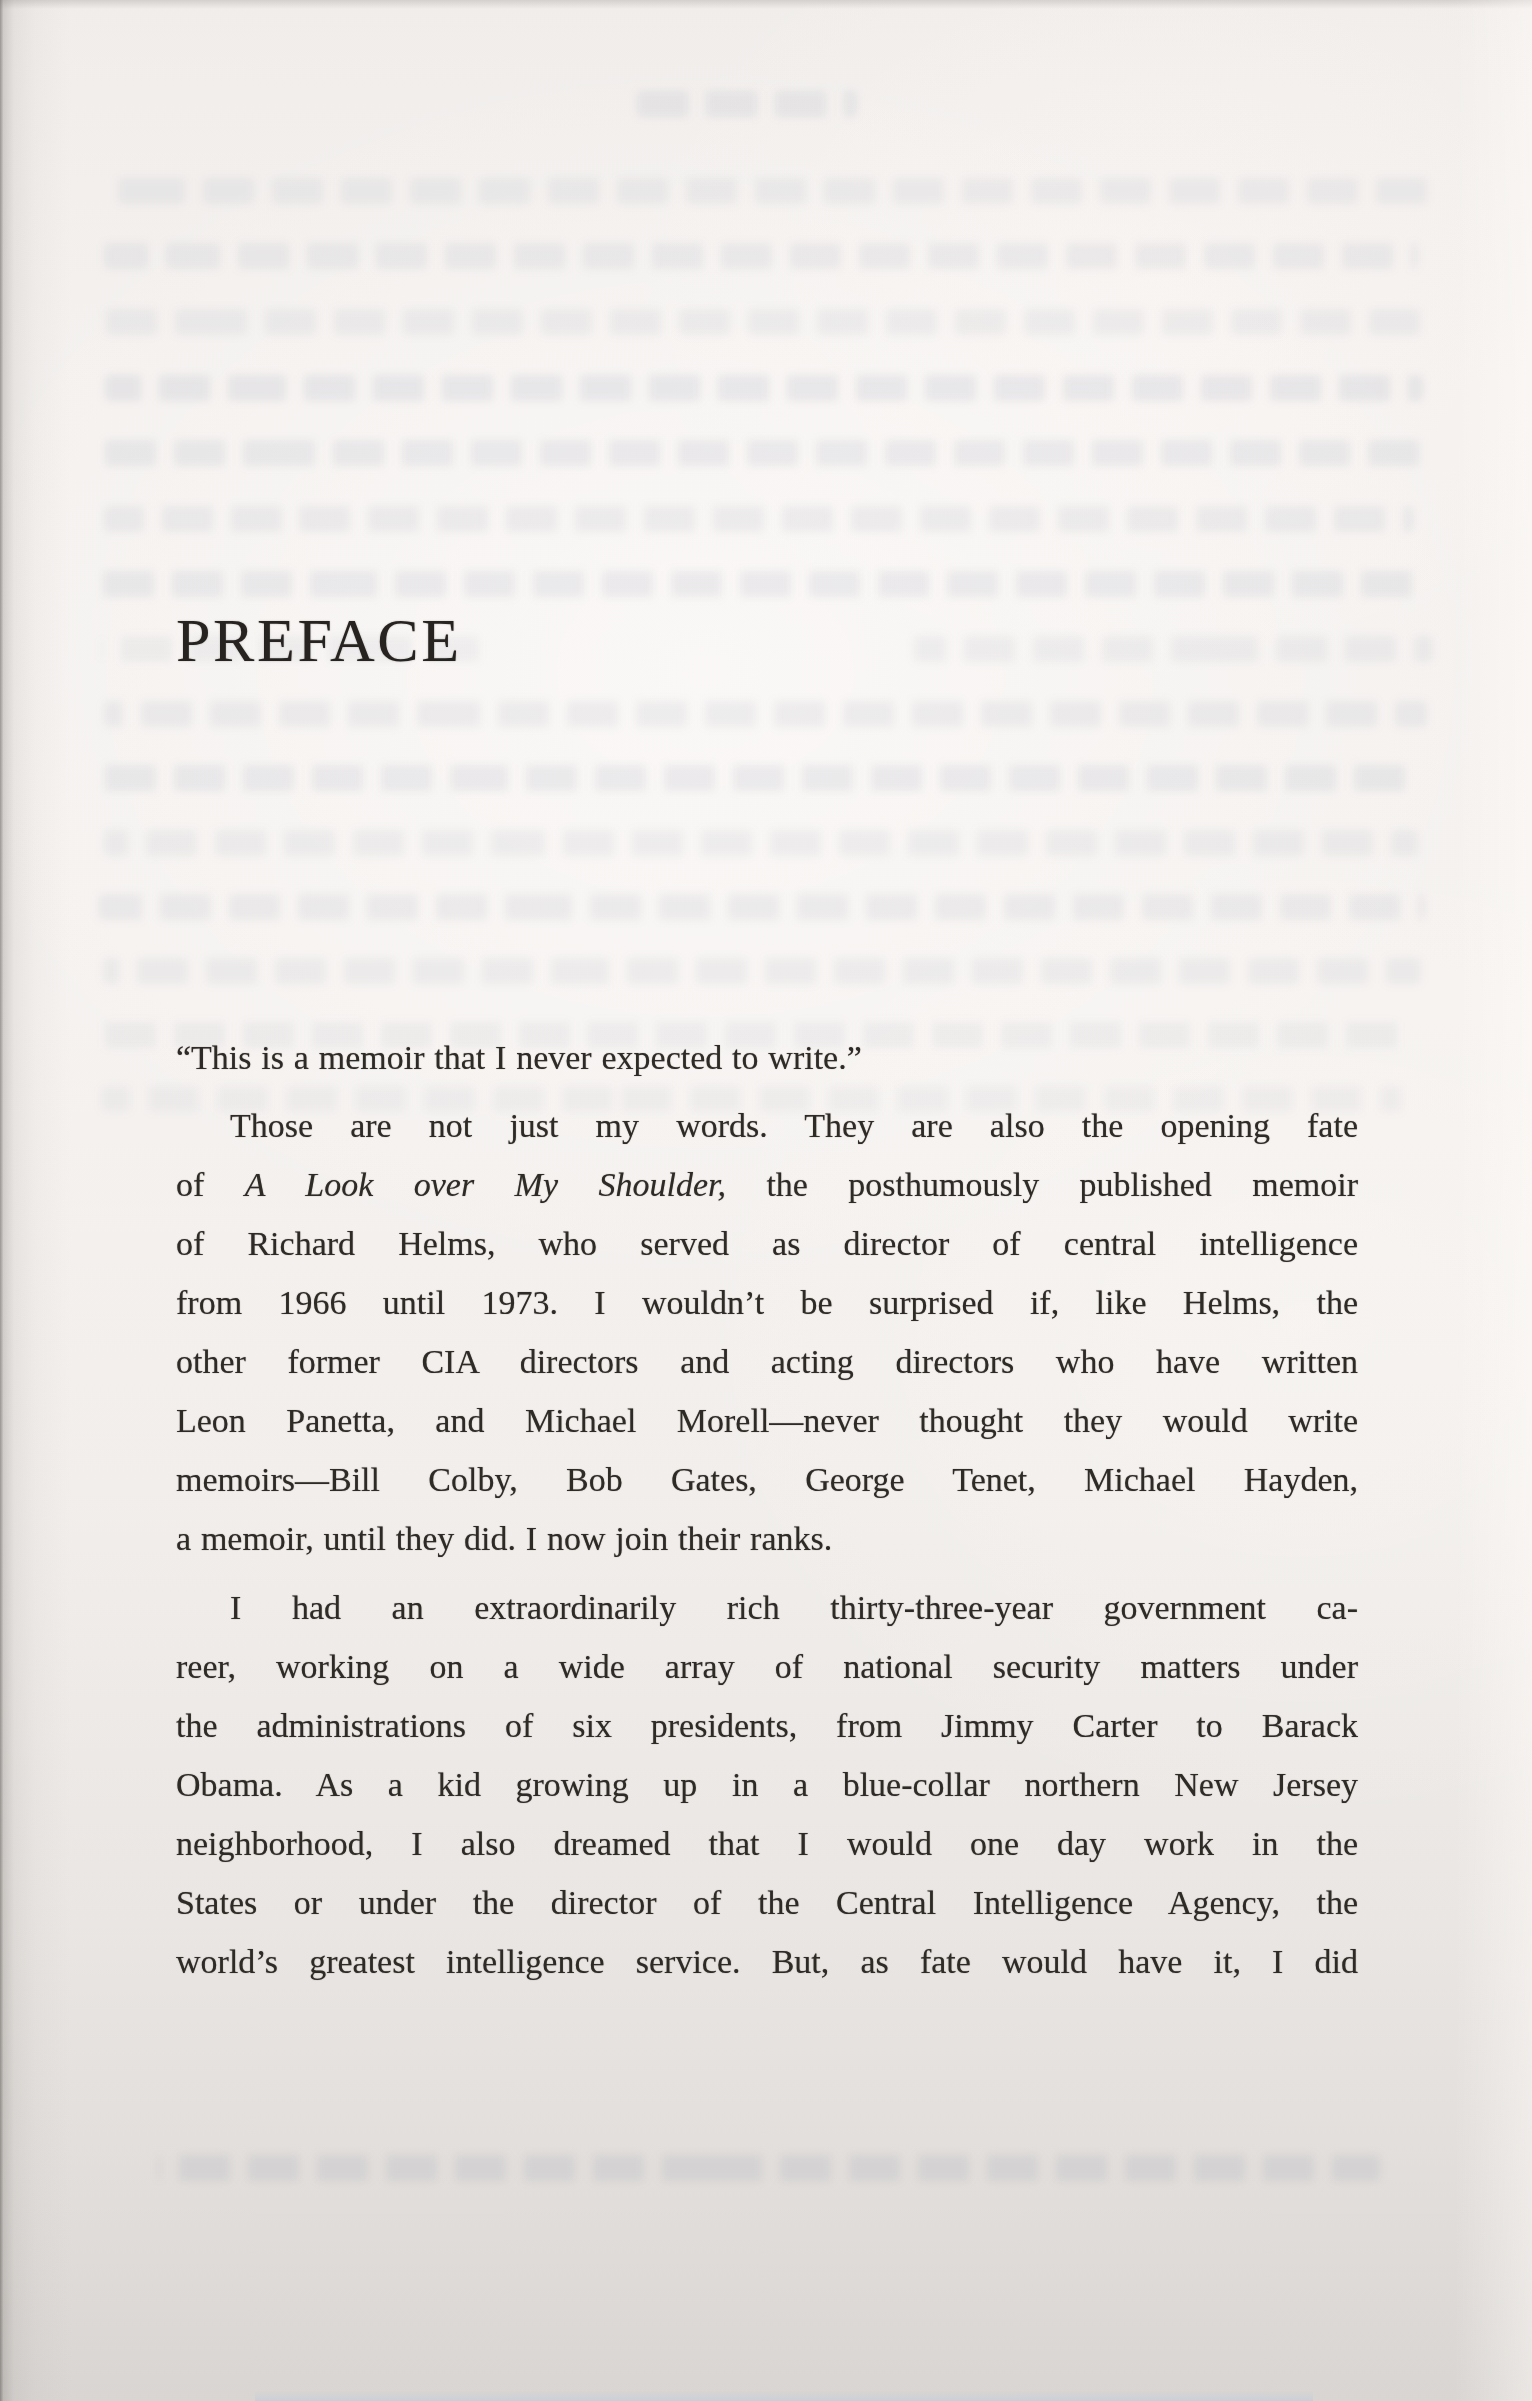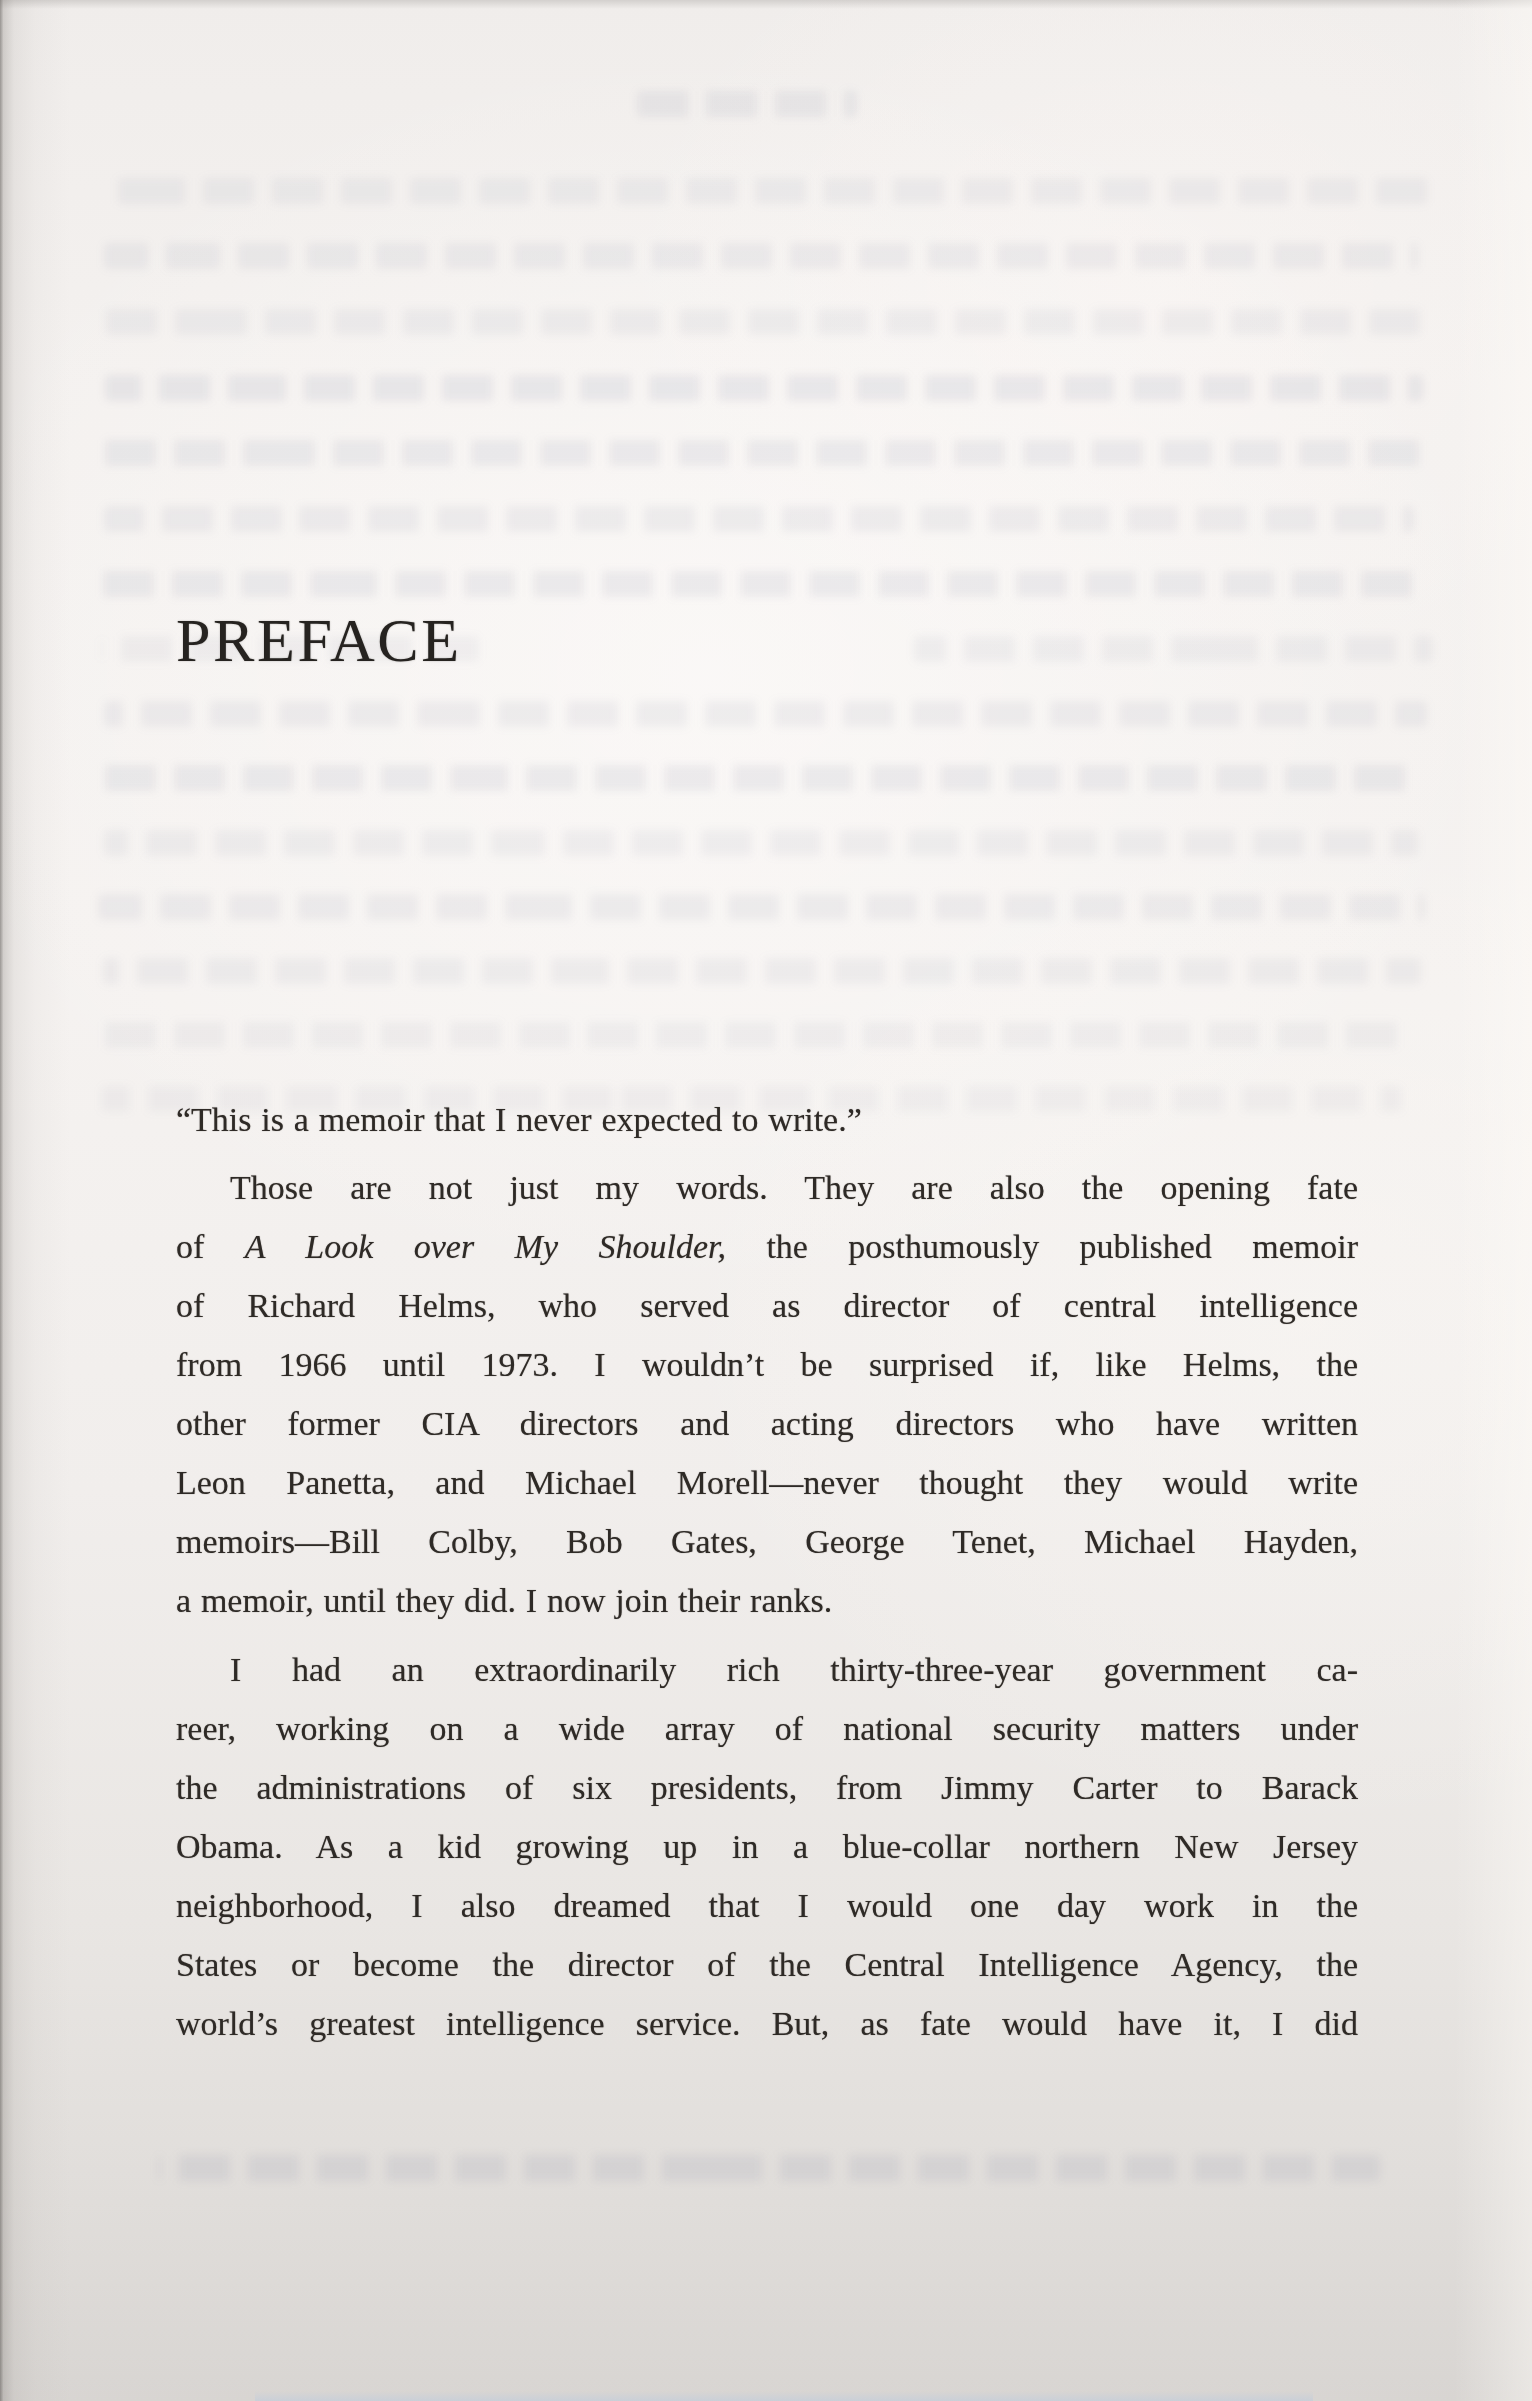--- a/index.html
+++ b/index.html
@@ -27,21 +27,21 @@
   .ghost-line{position:absolute;height:26px;border-radius:4.4px;filter:blur(4.4px);}
 
   .page-title{
     position:absolute;left:176px;width:1182px;top:605px;
     text-align:left;
     font-size:62px;letter-spacing:2.6px;
     color:#262320;
     text-shadow:0 0 1.8px rgba(30,25,20,0.30);
   }
   .textcol{
-    position:absolute;left:176px;width:1182px;top:1090px;
+    position:absolute;left:176px;width:1182px;top:1028px;
     font-size:34px;line-height:59px;
     color:#2e2a26;
     text-shadow:0 0 1.1px rgba(45,38,32,0.5);
     word-spacing:1.3px;
   }
   .para{margin:0;padding:0;}
   .para.gap1{margin-bottom:8.8px;}
   .para.gap2{margin-bottom:10.5px;}
   .line{text-align:justify;text-align-last:justify;white-space:normal;}
   .line.last{text-align:left;text-align-last:left;}
@@ -92,21 +92,21 @@
       <div class="line">memoirs—Bill Colby, Bob Gates, George Tenet, Michael Hayden,</div>
       <div class="line last">a memoir, until they did. I now join their ranks.</div>
     </div>
 
     <div class="para">
       <div class="line indent">I had an extraordinarily rich thirty-three-year government ca-</div>
       <div class="line">reer, working on a wide array of national security matters under</div>
       <div class="line">the administrations of six presidents, from Jimmy Carter to Barack</div>
       <div class="line">Obama. As a kid growing up in a blue-collar northern New Jersey</div>
       <div class="line">neighborhood, I also dreamed that I would one day work in the</div>
-      <div class="line">States or become the director of the Central Intelligence Agency, the</div>
+      <div class="line">States or under the director of the Central Intelligence Agency, the</div>
       <div class="line">world’s greatest intelligence service. But, as fate would have it, I did</div>
     </div>
 
   </div>
 
   <div class="edge-left"></div>
   <div class="edge-top"></div>
   <div class="edge-right"></div>
   <div class="bottom-strip"></div>
 </div>

